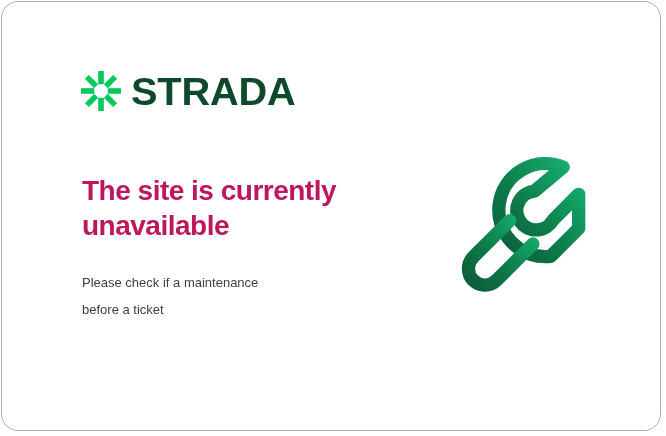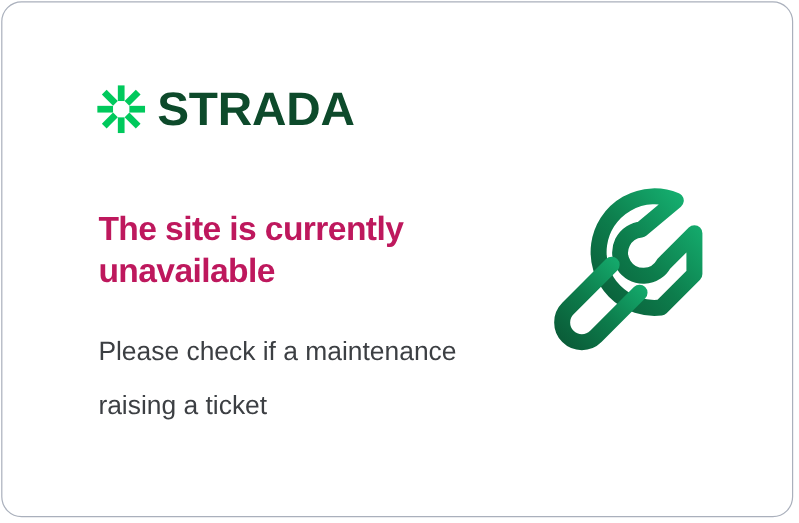--- a/index.html
+++ b/index.html
@@ -66,21 +66,21 @@
     letter-spacing: -0.5px;
     color: #be185d;
   }
 
   
   .body-copy {
     position: absolute;
     left: 80px;
     top: 268px;
     width: 320px;
-    font-size: 22px;
+    font-size: 13px;
     font-weight: 400;
     line-height: 2.05;
     letter-spacing: 0px;
     color: #3c3f43;
   }
   .body-copy .line {
     display: block;
     white-space: nowrap;
   }
 
@@ -115,21 +115,21 @@
         <rect x="67" y="43" width="33" height="14" transform="rotate(45 50 50)"></rect>
       </g>
     </svg>
     <span class="wordmark">STRADA</span>
   </div>
 
   <h1 class="headline">The site is currently unavailable</h1>
 
   <div class="body-copy">
     <span class="line">Please check if a maintenance</span>
-    <span class="line">raising a ticket</span>
+    <span class="line">before a ticket</span>
   </div>
 
   <svg class="wrench" viewBox="0 0 100 100">
     <defs>
       <linearGradient id="wrenchGrad" x1="0" y1="1" x2="1" y2="0">
         <stop offset="0" stop-color="#0a5c38"></stop>
         <stop offset="0.45" stop-color="#0d7d4c"></stop>
         <stop offset="1" stop-color="#16b574"></stop>
       </linearGradient>
     </defs>

